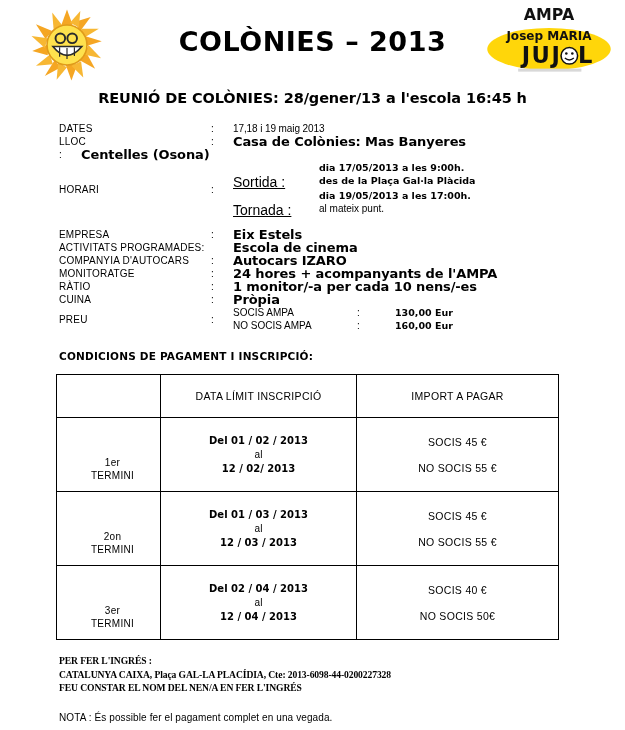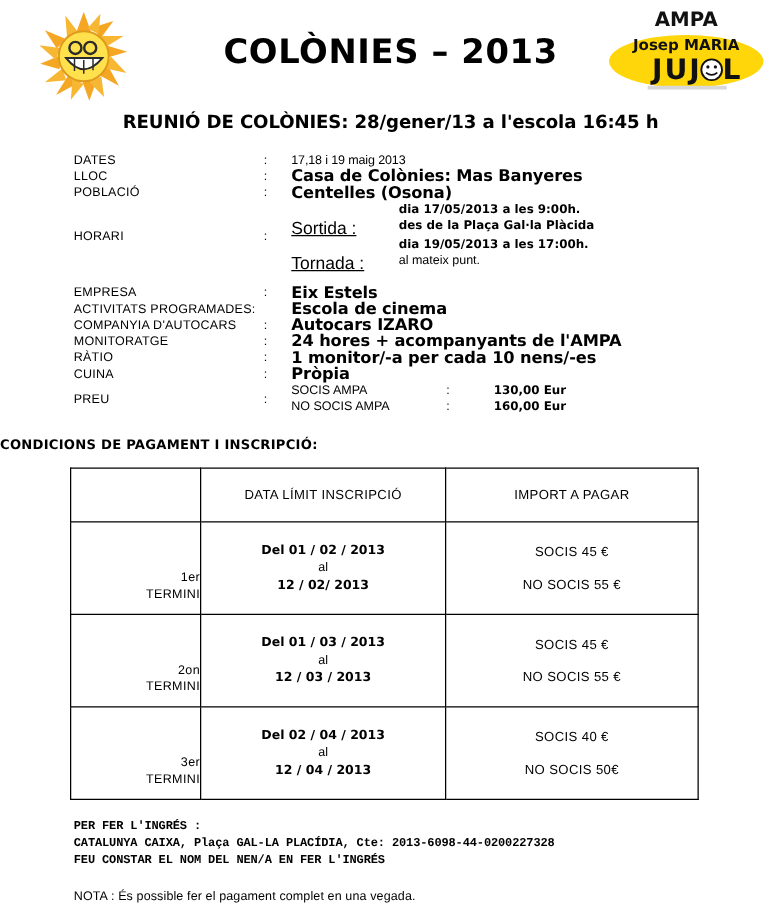--- a/index.html
+++ b/index.html
@@ -134,20 +134,21 @@
   .price-colon { width: 38px; flex: 0 0 38px; }
   .price-amt {
     font-family: "DejaVu Sans", sans-serif;
     font-weight: bold;
     font-size: 9.5px;
   }
 
   
   .conditions-heading {
     margin-top: 18px;
+    padding-left: 59px;
     font-size: 10.5px;
     font-weight: bold;
     font-family: "DejaVu Sans", sans-serif;
     letter-spacing: 0.2px;
   }
 
   
   .pay-table {
     margin: 12px auto 0 56px;
     border-collapse: collapse;
@@ -169,21 +170,21 @@
     font-weight: normal;
     font-size: 10.5px;
     font-family: "Liberation Sans", sans-serif;
     letter-spacing: 0.3px;
     text-align: center;
   }
   .pay-table tbody td {
     height: 64px;
   }
   .term-cell {
-    text-align: right;
+    text-align: center;
     padding-left: 8px !important;
     font-size: 10px;
     font-family: "Liberation Sans", sans-serif;
     letter-spacing: 0.3px;
     vertical-align: bottom !important;
     padding-bottom: 9px !important;
     line-height: 12.5px;
   }
   .date-cell {
     text-align: center;
@@ -205,21 +206,21 @@
     letter-spacing: 0.3px;
   }
 
   
   .footer {
     margin-top: 14px;
     padding-left: 59px;
     font-size: 10px;
   }
   .footer-strong {
-    font-family: Liberation Mono, monospace;
+    font-family: Liberation Serif, serif;
     font-weight: bold;
     font-size: 9.6px;
     line-height: 13.5px;
     letter-spacing: -0.1px;
   }
   .footer-note {
     margin-top: 17px;
     font-size: 10px;
     font-family: "Liberation Sans", sans-serif;
     letter-spacing: 0.1px;
@@ -288,21 +289,20 @@
       <span class="dvalue plain">17,18 i 19 maig 2013</span>
     </div>
 
     <div class="drow">
       <span class="dlabel">LLOC</span>
       <span class="dcolon">:</span>
       <span class="dvalue">Casa de Colònies: Mas Banyeres</span>
     </div>
 
     <div class="drow">
-      <span class="dlabel">POBLACIÓ</span>
       <span class="dcolon">:</span>
       <span class="dvalue">Centelles (Osona)</span>
     </div>
 
     <div class="drow">
       <span class="dlabel">HORARI</span>
       <span class="dcolon">:</span>
       <span>
         <span class="sub-wrap">
           <span class="sub-key">Sortida :</span>

